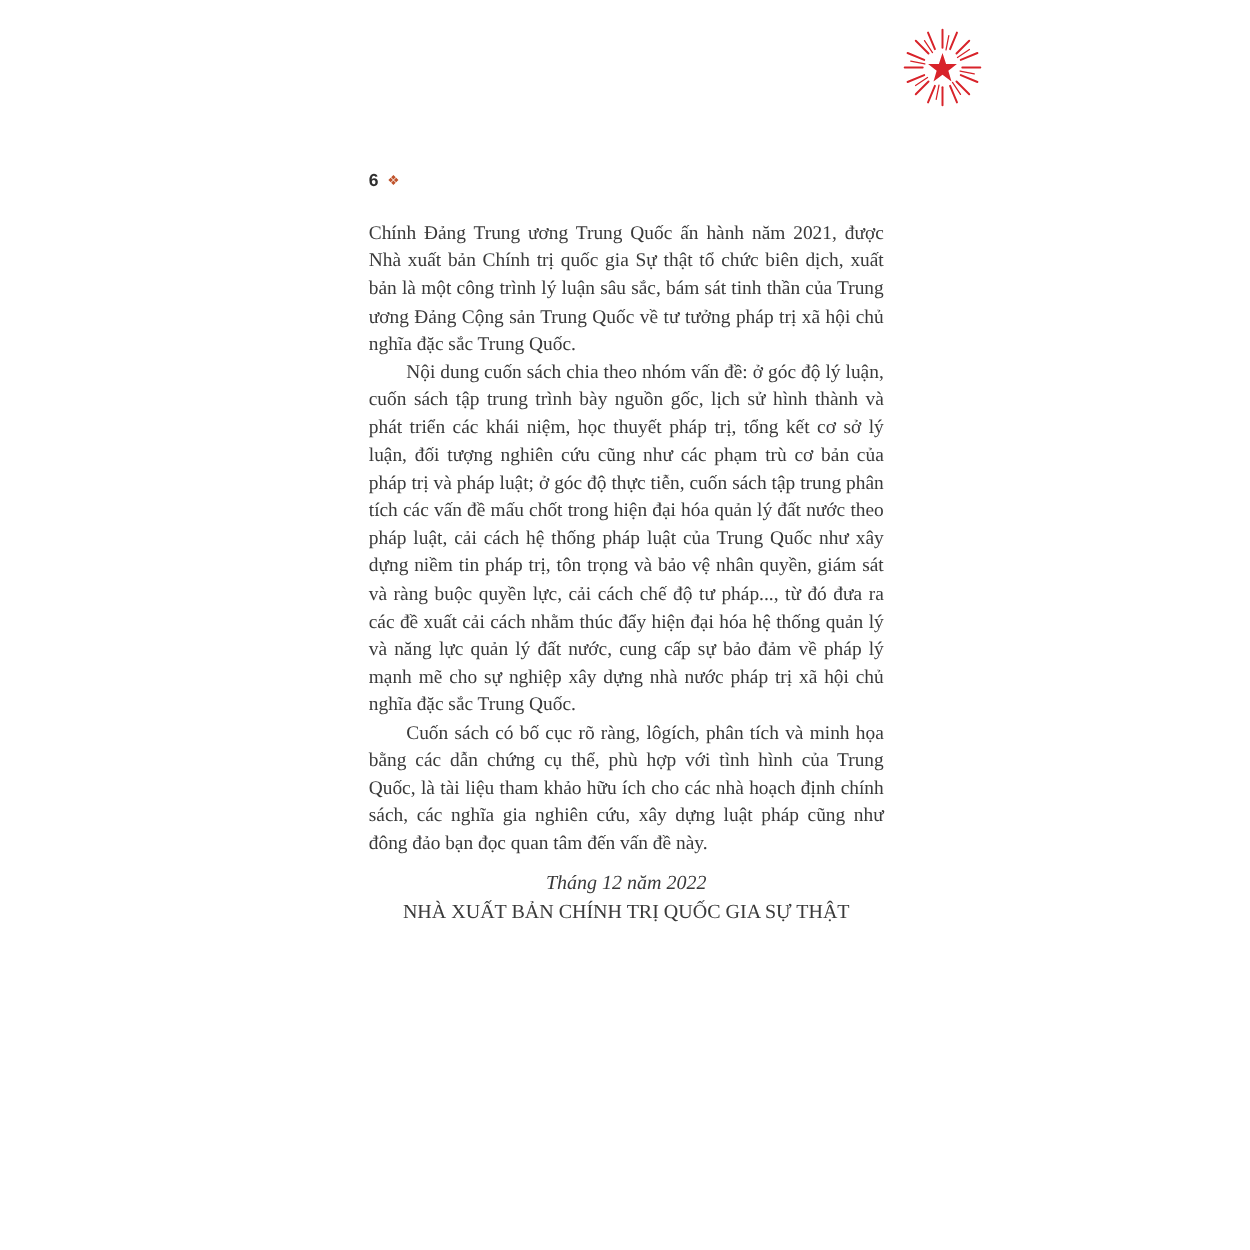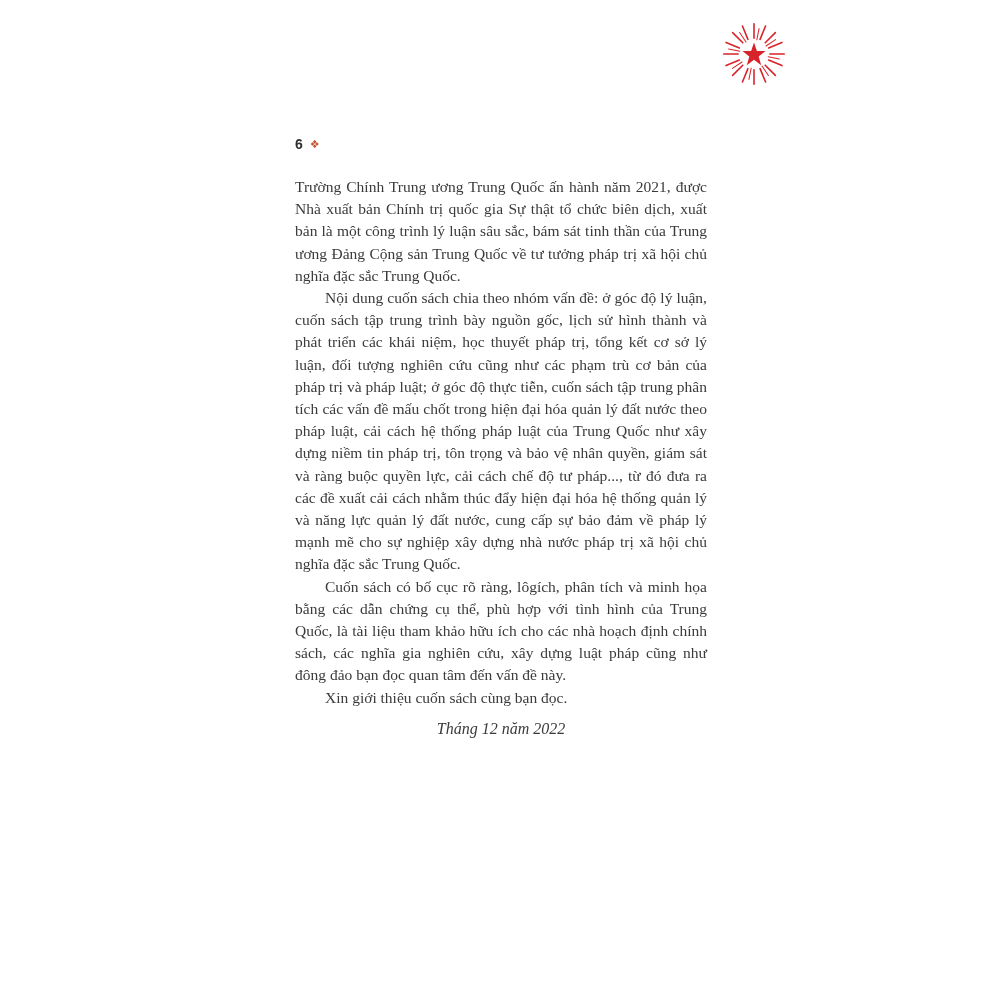--- a/index.html
+++ b/index.html
@@ -115,24 +115,24 @@
   </svg>
 
   <div class="content">
 
     <div class="running-head">
       <span class="page-number">6</span>
       <span class="diamond-icon">❖</span>
     </div>
 
     <div class="body-text">
-        <p>Trường Chính Trung ương Trung Quốc ấn hành năm 2021, được Nhà xuất bản Chính trị quốc gia Sự thật tổ chức biên dịch, xuất bản là một công trình lý luận sâu sắc, bám sát tinh thần của Trung ương Đảng Cộng sản Trung Quốc về tư tưởng pháp trị xã hội chủ nghĩa đặc sắc Trung Quốc.</p>
+        <p>Chính Đảng Trung ương Trung Quốc ấn hành năm 2021, được Nhà xuất bản Chính trị quốc gia Sự thật tổ chức biên dịch, xuất bản là một công trình lý luận sâu sắc, bám sát tinh thần của Trung ương Đảng Cộng sản Trung Quốc về tư tưởng pháp trị xã hội chủ nghĩa đặc sắc Trung Quốc.</p>
         <p class="indent">Nội dung cuốn sách chia theo nhóm vấn đề: ở góc độ lý luận, cuốn sách tập trung trình bày nguồn gốc, lịch sử hình thành và phát triển các khái niệm, học thuyết pháp trị, tổng kết cơ sở lý luận, đối tượng nghiên cứu cũng như các phạm trù cơ bản của pháp trị và pháp luật; ở góc độ thực tiễn, cuốn sách tập trung phân tích các vấn đề mấu chốt trong hiện đại hóa quản lý đất nước theo pháp luật, cải cách hệ thống pháp luật của Trung Quốc như xây dựng niềm tin pháp trị, tôn trọng và bảo vệ nhân quyền, giám sát và ràng buộc quyền lực, cải cách chế độ tư pháp..., từ đó đưa ra các đề xuất cải cách nhằm thúc đẩy hiện đại hóa hệ thống quản lý và năng lực quản lý đất nước, cung cấp sự bảo đảm về pháp lý mạnh mẽ cho sự nghiệp xây dựng nhà nước pháp trị xã hội chủ nghĩa đặc sắc Trung Quốc.</p>
         <p class="indent">Cuốn sách có bố cục rõ ràng, lôgích, phân tích và minh họa bằng các dẫn chứng cụ thể, phù hợp với tình hình của Trung Quốc, là tài liệu tham khảo hữu ích cho các nhà hoạch định chính sách, các nghĩa gia nghiên cứu, xây dựng luật pháp cũng như đông đảo bạn đọc quan tâm đến vấn đề này.</p>
-        <p class="indent">Xin giới thiệu cuốn sách cùng bạn đọc.</p>
       </div>
 
     <div class="signoff">
       <div class="date">Tháng 12 năm 2022</div>
+      <div class="publisher">NHÀ XUẤT BẢN CHÍNH TRỊ QUỐC GIA SỰ THẬT</div>
     </div>
 
   </div>
 </div>
 
 </body></html>

